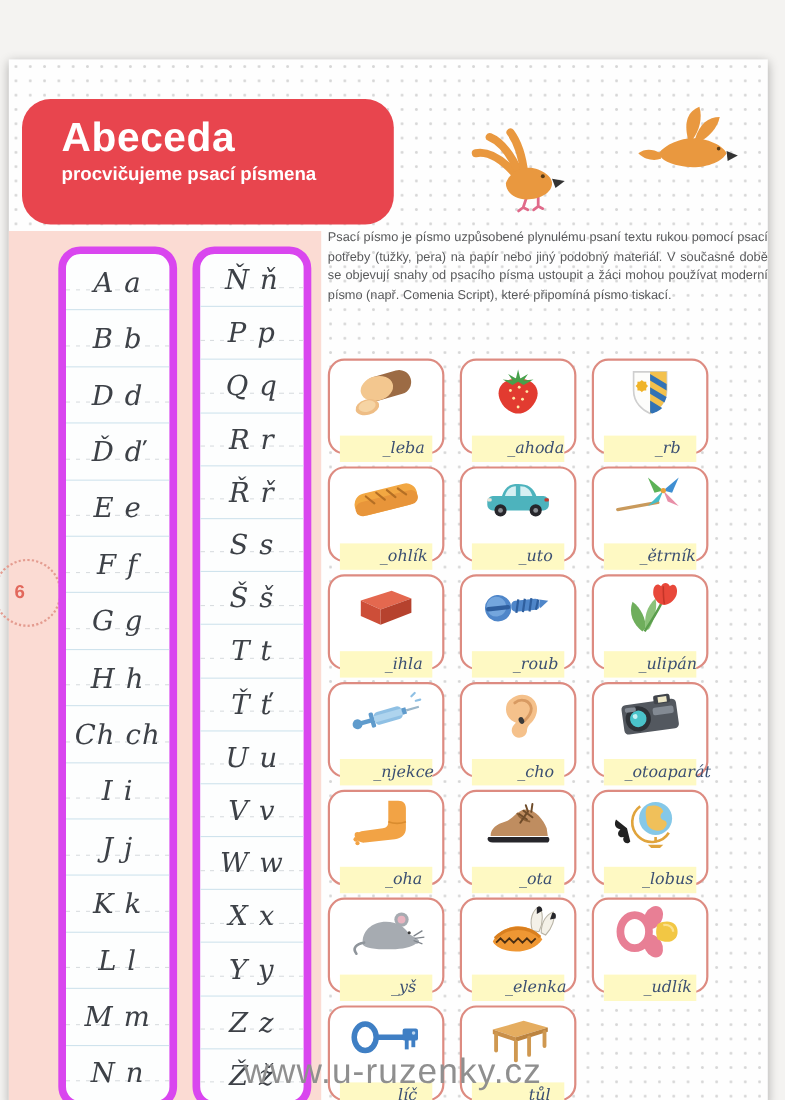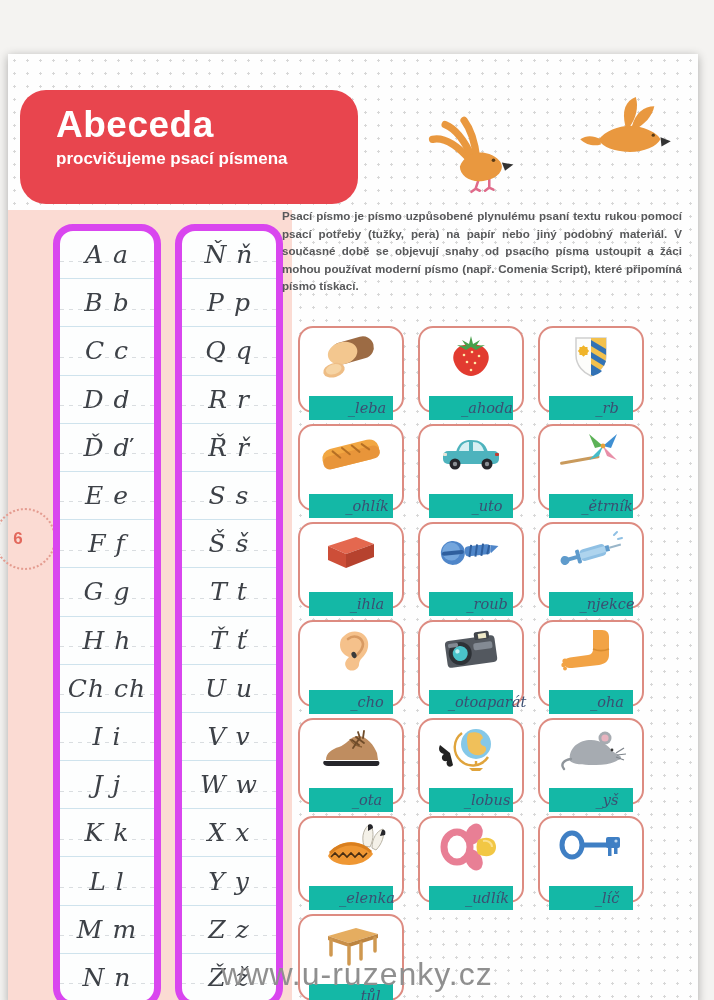--- a/index.html
+++ b/index.html
@@ -49,38 +49,38 @@
     flex:1;display:flex;align-items:center;justify-content:center;
     border-bottom:1px solid #cfe3ed;
     background-image:repeating-linear-gradient(to right,#d9dde0 0 4px, transparent 4px 9px);
     background-size:100% 1px;background-position:0 64%;background-repeat:no-repeat;
     font-family:"DejaVu Serif", serif;font-style:italic;
     font-size:25px;color:#3d4147;letter-spacing:1px;white-space:nowrap;
   }
   .letter-row:last-child{border-bottom:none;}
   
   .intro{
-    position:absolute;left:274px;top:153px;width:400px;margin:0;
-    font-size:11.6px;line-height:17.5px;font-weight:bold;color:#57585a;
+    position:absolute;left:290px;top:153px;width:400px;margin:0;
+    font-size:11.6px;line-height:17.5px;font-weight:normal;color:#57585a;
     text-align:justify;
   }
   
   .grid{
     position:absolute;left:290px;top:272px;width:346px;
     display:grid;grid-template-columns:repeat(3,106px);
     grid-auto-rows:87px;column-gap:14px;row-gap:11px;
   }
   .card{
     position:relative;background:#fff;border:2px solid #dd8b81;border-radius:15px;
     box-sizing:border-box;
   }
   .card .art{height:56px;display:flex;align-items:center;justify-content:center;margin-top:1px;}
   .card .lbl{
     position:absolute;left:9%;right:9%;bottom:-9px;height:24px;
-    background:#14b8a6;
+    background:#fef9c3;
     display:flex;align-items:center;justify-content:center;
     font-family:"DejaVu Serif", serif;font-style:italic;
     font-size:14.5px;color:#3b4f72;white-space:nowrap;padding-left:32px;
   }
   .watermark{
     position:absolute;left:50%;top:956px;transform:translateX(-50%);
     font-size:32px;color:#8f8f8f;letter-spacing:1px;z-index:5;
   }
 </style>
 </head>
@@ -117,21 +117,20 @@
     </svg>
   </div>
 
   <div class="pink-panel">
     <div class="page-num-circle">
       <span>6</span>
     </div>
     <div class="letters-col col1" id="col1">
         <div class="letter-row">A a</div>
         <div class="letter-row">B b</div>
-        <div class="letter-row">C c</div>
         <div class="letter-row">D d</div>
         <div class="letter-row">Ď ď</div>
         <div class="letter-row">E e</div>
         <div class="letter-row">F f</div>
         <div class="letter-row">G g</div>
         <div class="letter-row">H h</div>
         <div class="letter-row">Ch ch</div>
         <div class="letter-row">I i</div>
         <div class="letter-row">J j</div>
         <div class="letter-row">K k</div>
@@ -281,20 +280,32 @@
               </g>
               <path d="M55 20 l8 2 l-8 6 Z" fill="#4f86c9"></path>
             </g>
           </svg>
         </div>
         <div class="lbl">_roub</div>
       </div>
       <div class="card">
         <div class="art">
           <svg viewBox="0 0 70 52" width="70" height="52">
+            <path d="M28 47 C20 41 15 31 19 20 C27 26 31 35 31 44 Z" fill="#6fae5c"></path>
+            <path d="M31 46 C29 34 32 24 40 17 C42 27 38 38 34 45 Z" fill="#8cc27a"></path>
+            <path d="M30 47 C36 38 41 30 45 22" stroke="#5a9e4c" stroke-width="2.2" fill="none"></path>
+            <path d="M38 14 C37 6 41 2 45 6 C47 2 51 2 53 6 C57 2 61 7 59 14 C57 20 51 23 48 23 C44 23 40 20 38 14 Z" fill="#e8483a"></path>
+            <path d="M47 6 C47 12 47 17 48 22" stroke="#c43528" stroke-width="1.4" fill="none"></path>
+          </svg>
+        </div>
+        <div class="lbl">_ulipán</div>
+      </div>
+      <div class="card">
+        <div class="art">
+          <svg viewBox="0 0 70 52" width="70" height="52">
             <g transform="rotate(-16 35 26)">
               <circle cx="8" cy="26" r="4.5" fill="#5f9bcc"></circle>
               <rect x="10" y="24" width="12" height="4" fill="#5f9bcc"></rect>
               <rect x="20" y="19" width="4" height="14" rx="1.5" fill="#5f9bcc"></rect>
               <rect x="24" y="20" width="26" height="12" rx="4" fill="#8fc0e4"></rect>
               <rect x="24" y="23" width="26" height="6" fill="#aed4ee"></rect>
               <rect x="50" y="23" width="4" height="6" fill="#5f9bcc"></rect>
               <rect x="54" y="25" width="12" height="2" fill="#9ab6c9"></rect>
             </g>
             <g stroke="#8fc0e4" stroke-width="2" stroke-linecap="round">

